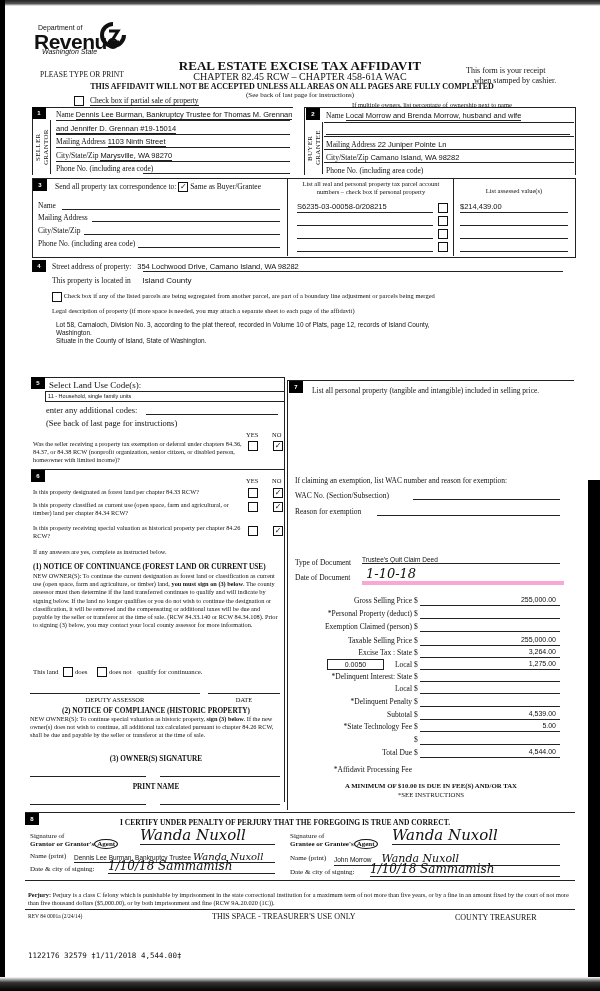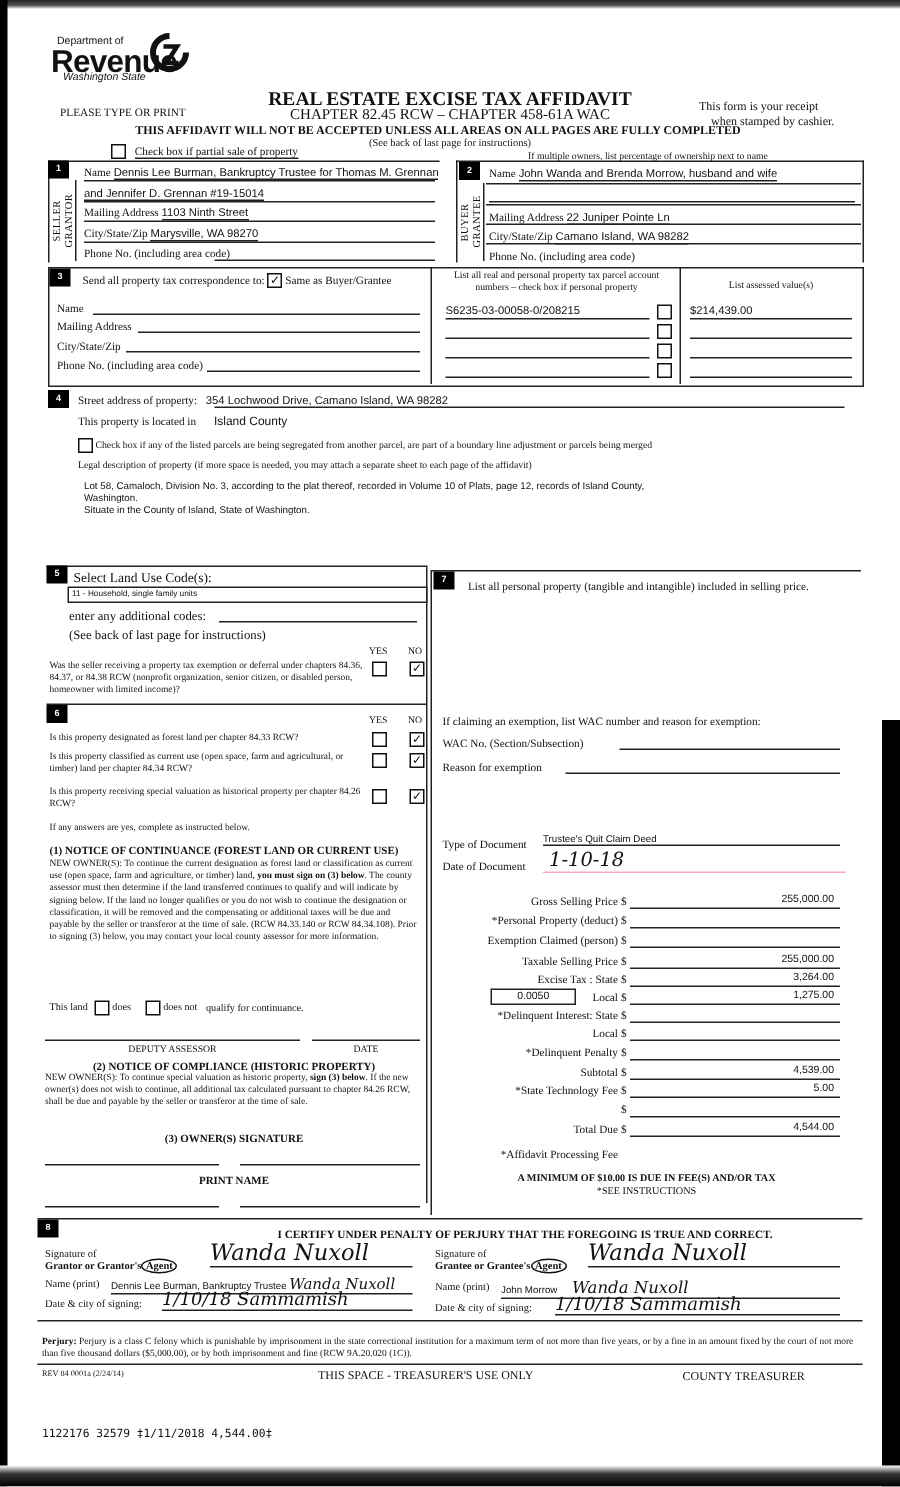--- a/index.html
+++ b/index.html
@@ -95,21 +95,21 @@
 <div class="abs" style="left:143px;top:173px;width:147px;border-bottom:1px solid #222"></div>
 
 <div class="abs" style="left:304px;top:107px;width:270px;height:67px;border-top:1px solid #222;border-left:1px solid #222;border-right:1px solid #222"></div>
 <div class="abs secnum" style="left:306px;top:108px">2</div>
 <div class="abs" style="left:305px;top:122px;width:17px;height:52px;border-right:1px solid #222;display:flex;justify-content:center">
   <div class="vert">BUYER</div>
   <div class="vert">GRANTEE</div>
 </div>
 <div class="abs lbl" style="left:326px;top:111px">
   <span>Name</span>
-  <span class="val uline">John Wanda and Brenda Morrow, husband and wife</span>
+  <span class="val uline">Local Morrow and Brenda Morrow, husband and wife</span>
 </div>
 <div class="abs lbl" style="left:326px;top:140px">
   <span>Mailing Address</span>
   <span class="val uline">22 Juniper Pointe Ln</span>
 </div>
 <div class="abs lbl" style="left:326px;top:153px">
   <span>City/State/Zip</span>
   <span class="val uline">Camano Island, WA 98282</span>
 </div>
 <div class="abs lbl" style="left:326px;top:166px">
@@ -257,21 +257,21 @@
 
 <div class="abs" style="left:295px;top:476px;font-size:7.5px">If claiming an exemption, list WAC number and reason for exemption:</div>
 <div class="abs" style="left:295px;top:491px;font-size:7.5px">WAC No. (Section/Subsection)</div>
 <div class="abs" style="left:413px;top:499px;width:147px;border-bottom:1px solid #222"></div>
 <div class="abs" style="left:295px;top:507px;font-size:7.5px">Reason for exemption</div>
 <div class="abs" style="left:377px;top:515px;width:183px;border-bottom:1px solid #222"></div>
 
 <div class="abs" style="left:295px;top:558px;font-size:7.5px">Type of Document</div>
 <div class="abs val" style="left:362px;top:556px;width:198px;border-bottom:1px solid #222;font-size:6.5px">Trustee's Quit Claim Deed</div>
 <div class="abs" style="left:295px;top:573px;font-size:7.5px">Date of Document</div>
-<div class="abs hand" style="left:362px;top:566px;width:198px;border-bottom:1px solid #f9a8d4;font-size:13px;line-height:15px;padding-left:4px">1-10-18</div>
+<div class="abs hand" style="left:362px;top:566px;width:198px;border-bottom:4px solid #f9a8d4;font-size:13px;line-height:15px;padding-left:4px">1-10-18</div>
 
 <div id="amounts">
     <div class="abs row-r" style="left: 290px; width: 122px; top: 596px;">Gross Selling Price</div>
     <div class="abs" style="left: 414px; top: 596px; font-size: 7.5px;">$</div>
     <div class="abs money" style="left: 420px; width: 136px; top: 596px; border-bottom: 1px solid rgb(34, 34, 34); height: 9px; padding-right: 4px;">255,000.00</div>
     <div class="abs row-r" style="left: 290px; width: 122px; top: 609px;">*Personal Property (deduct)</div>
     <div class="abs" style="left: 414px; top: 609px; font-size: 7.5px;">$</div>
     <div class="abs money" style="left: 420px; width: 136px; top: 609px; border-bottom: 1px solid rgb(34, 34, 34); height: 9px; padding-right: 4px;"></div>
     <div class="abs row-r" style="left: 290px; width: 122px; top: 622px;">Exemption Claimed (person)</div>
     <div class="abs" style="left: 414px; top: 622px; font-size: 7.5px;">$</div>
@@ -307,21 +307,21 @@
     <div class="abs" style="left: 414px; top: 748px; font-size: 7.5px;">$</div>
     <div class="abs money" style="left: 420px; width: 136px; top: 748px; border-bottom: 1px solid rgb(34, 34, 34); height: 9px; padding-right: 4px;">4,544.00</div>
   </div>
 <div class="abs box val" style="left:327px;top:659px;width:55px;height:9px;font-size:7px;line-height:9px;text-align:center">0.0050</div>
 
 <div class="abs bold" style="left:288px;top:782px;width:286px;text-align:center;font-size:6.8px">A MINIMUM OF $10.00 IS DUE IN FEE(S) AND/OR TAX</div>
 <div class="abs" style="left:288px;top:791px;width:286px;text-align:center;font-size:6.8px">*SEE INSTRUCTIONS</div>
 
 <div class="abs" style="left:25px;top:812px;width:550px;height:1px;background:#222"></div>
 <div class="abs secnum" style="left:25px;top:813px">8</div>
-<div class="abs bold" style="left:120px;top:818px;width:460px;text-align:center;font-size:7.5px">I CERTIFY UNDER PENALTY OF PERJURY THAT THE FOREGOING IS TRUE AND CORRECT.</div>
+<div class="abs bold" style="left:120px;top:818px;width:460px;font-size:7.5px">I CERTIFY UNDER PENALTY OF PERJURY THAT THE FOREGOING IS TRUE AND CORRECT.</div>
 
 <div class="abs" style="left:30px;top:832px;font-size:7px;line-height:8px">
   <div>Signature of</div>
   <div class="bold"><span>Grantor or Grantor's</span><span style="border:1px solid #111;border-radius:50%;padding:0 2px">Agent</span></div>
 </div>
 <div class="abs hand" style="left:140px;top:826px;width:135px;border-bottom:1px solid #222;font-size:15px">Wanda Nuxoll</div>
 <div class="abs" style="left:30px;top:852px;font-size:7px">Name (print)</div>
 <div class="abs val" style="left:74px;top:851px;width:201px;border-bottom:1px solid #222;font-size:6.5px">
   <span>Dennis Lee Burman, Bankruptcy Trustee</span>
   <span class="hand" style="font-size:10px">Wanda Nuxoll</span>

